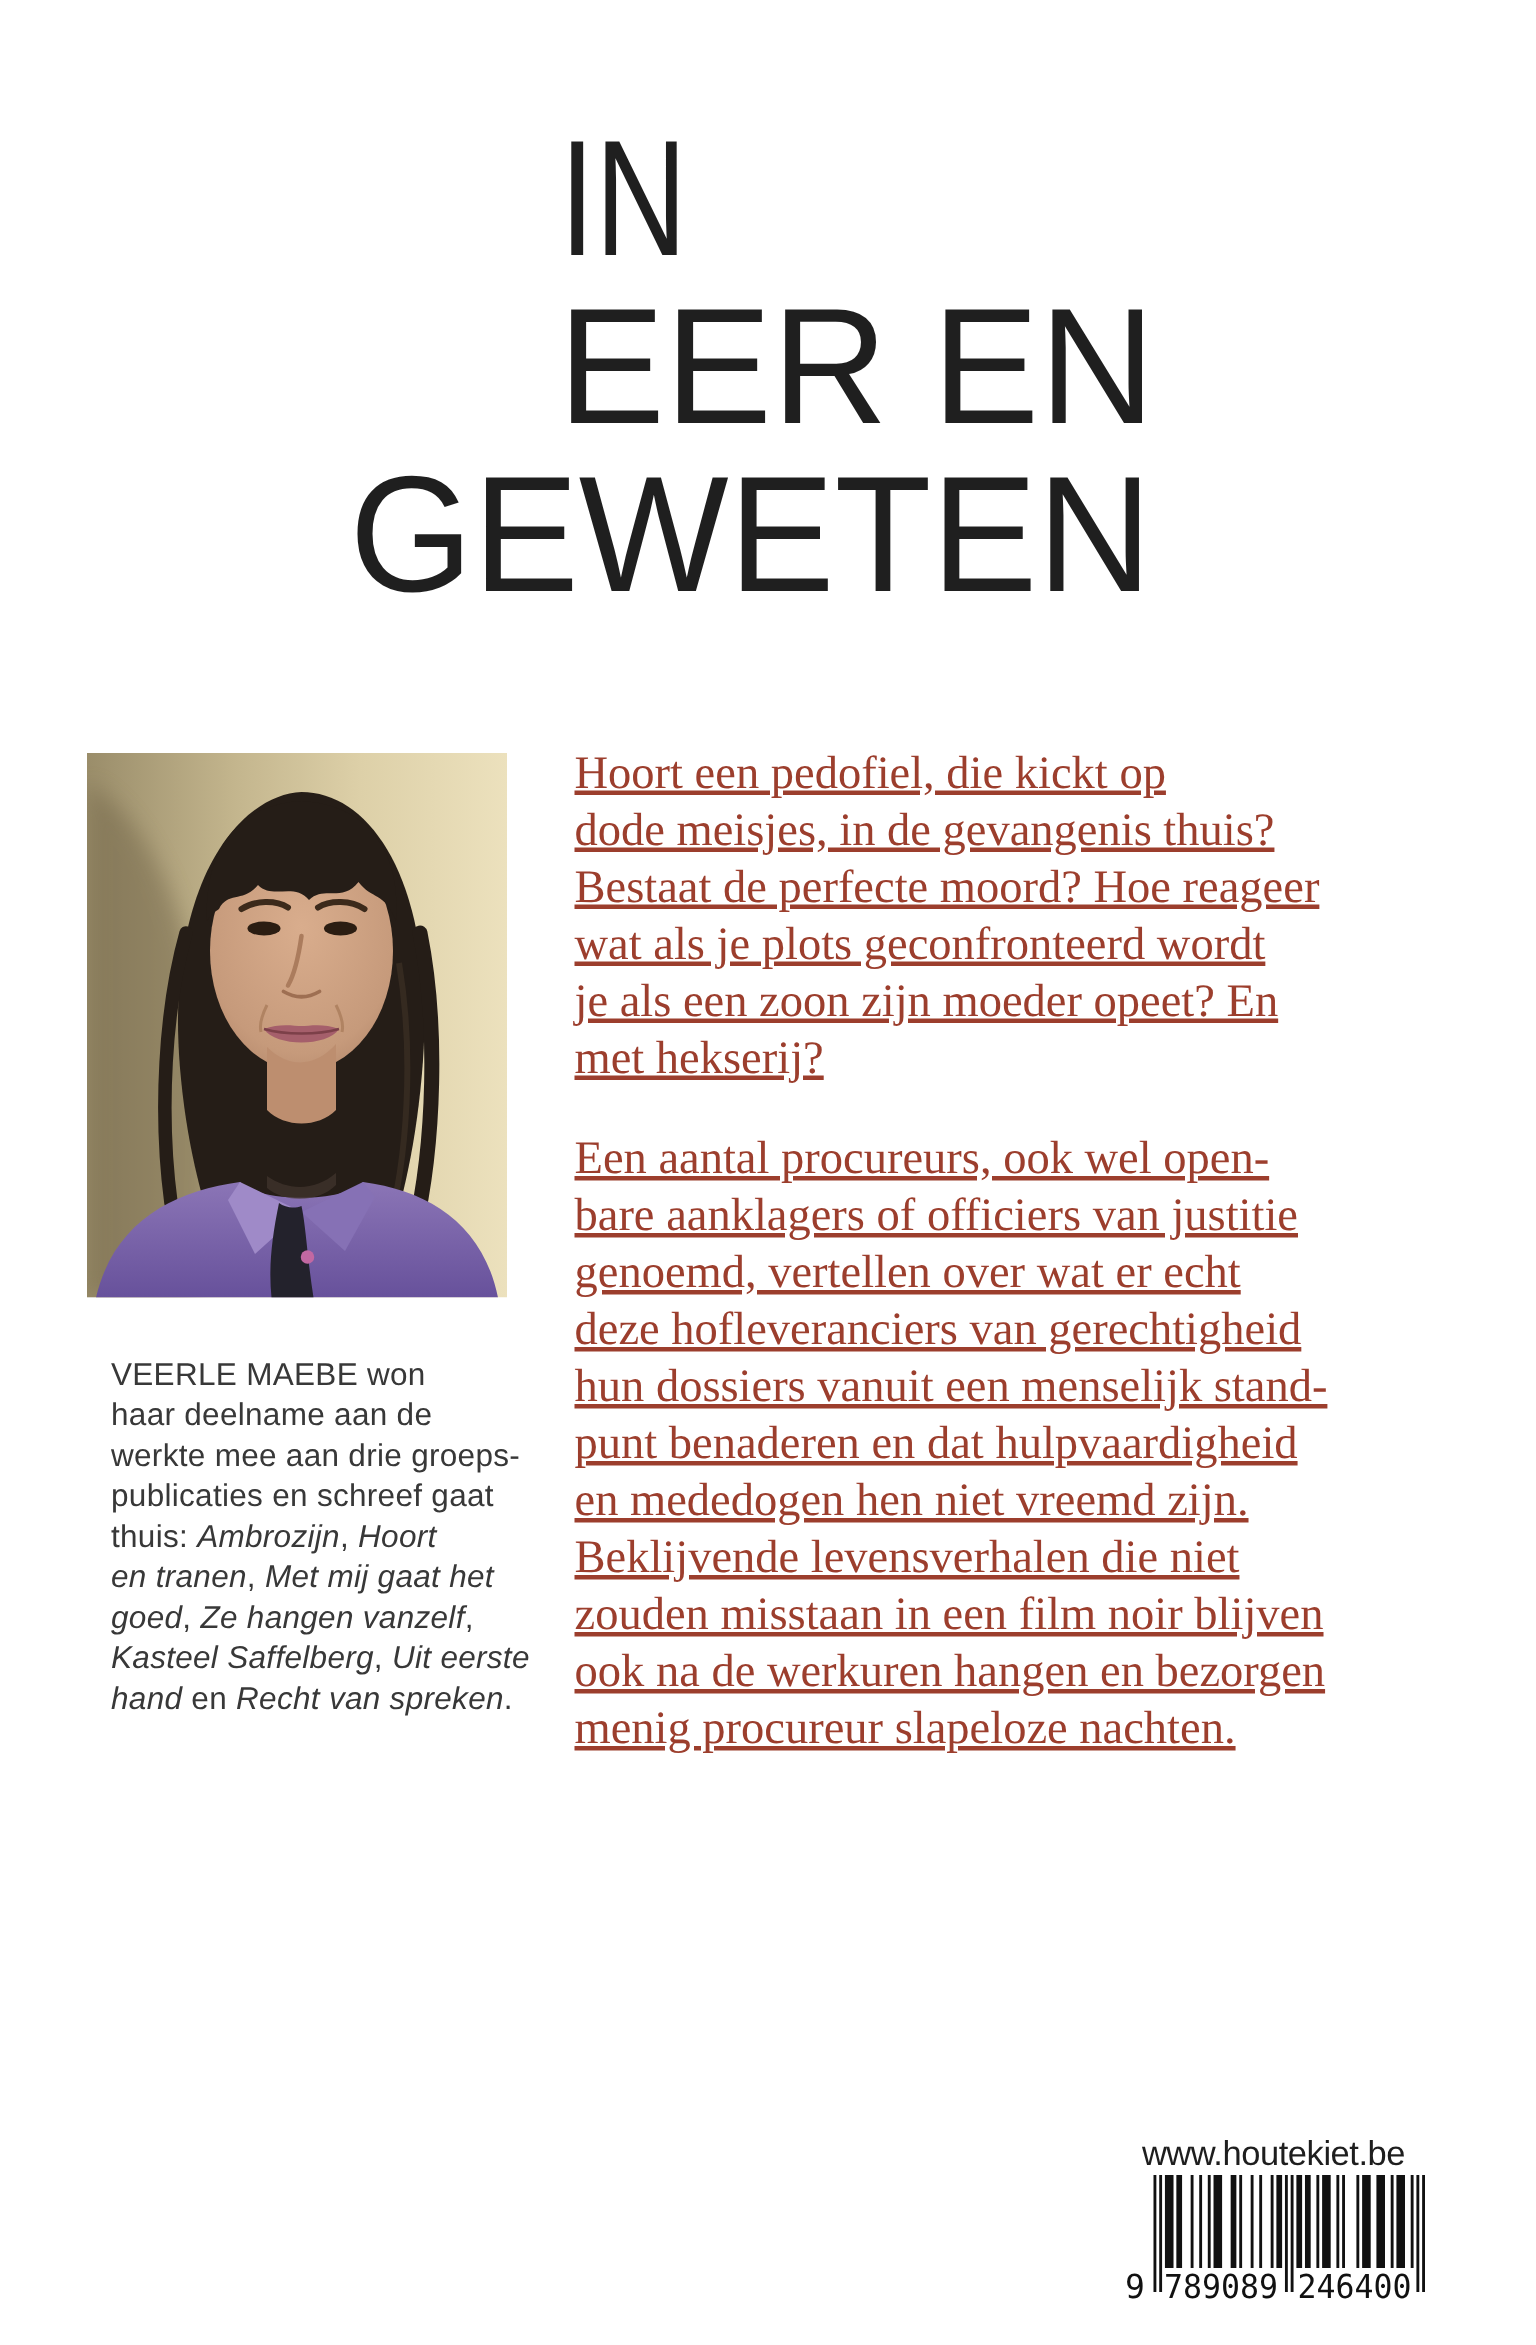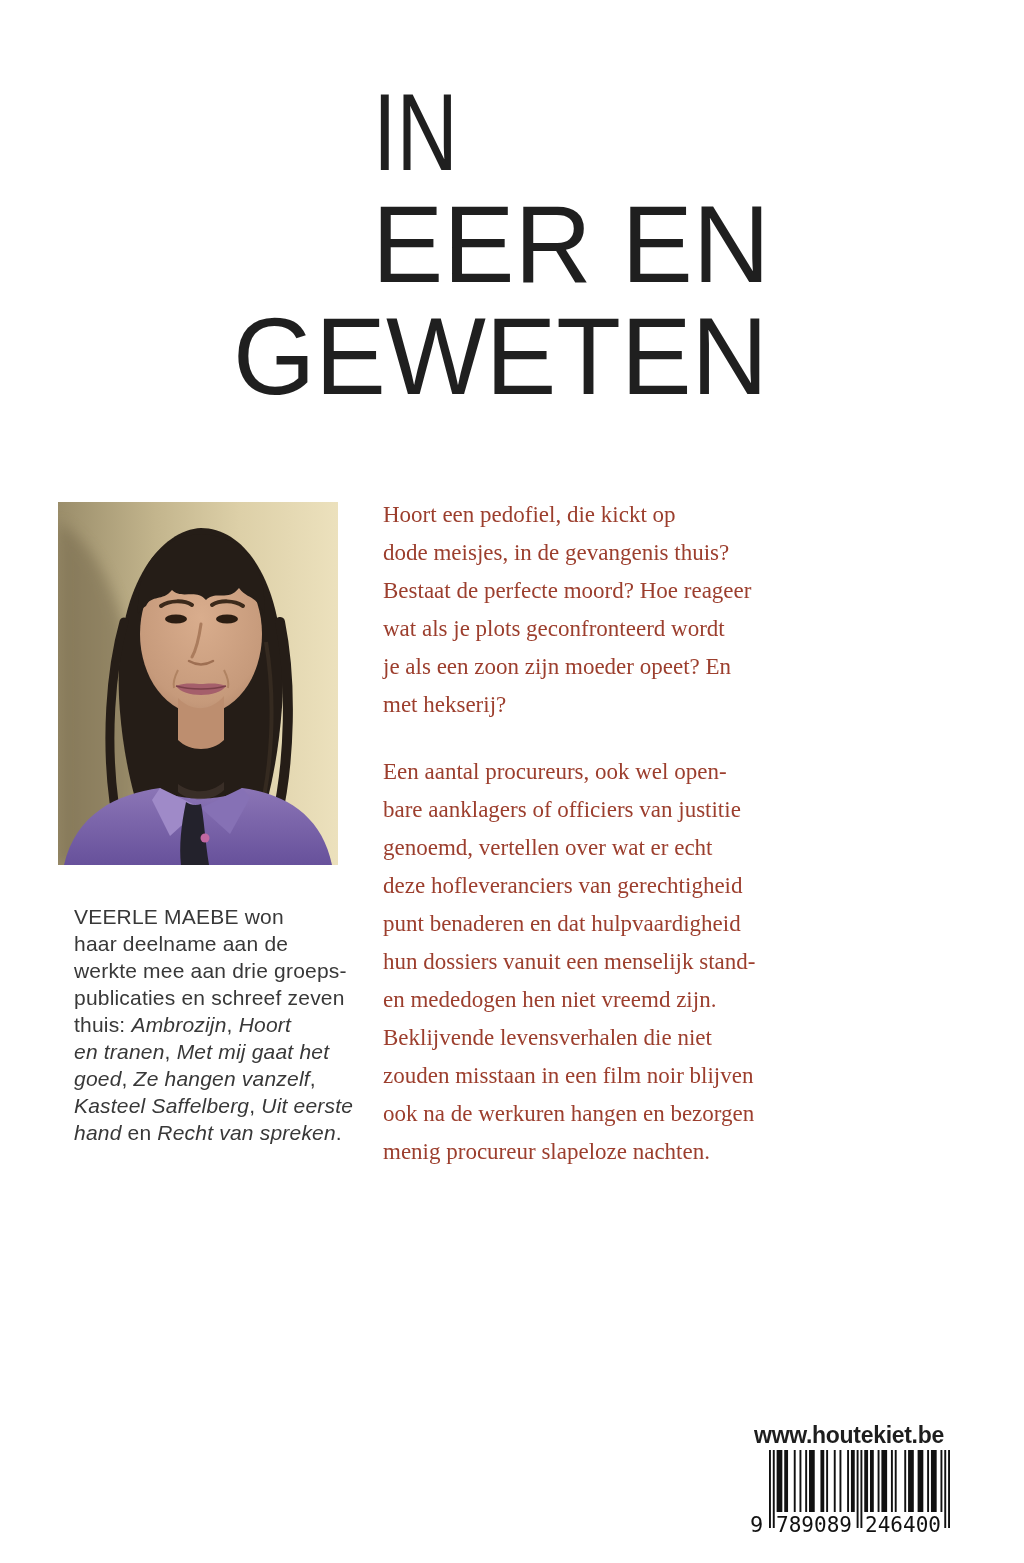--- a/index.html
+++ b/index.html
@@ -22,31 +22,31 @@
   .bio{
     left:74px;top:903px;width:305px;
     color:var(--c-bio,#383838);
     font-size:21px;line-height:27px;letter-spacing:.2px;
   }
   .bio .ln{white-space:nowrap}
   
   .blurb{
     color:var(--c-blurb,#9c3e2d);
     font-family:"Liberation Serif","DejaVu Serif",serif;
-    font-size:23px;line-height:38px;
+    font-size:31px;line-height:38px;text-decoration:underline;
   }
   .blurb .ln{white-space:nowrap}
   .blurb-p1{left:383px;top:496px;width:600px}
   .blurb-p2{left:383px;top:753px;width:600px}
   
   .website{
     left:748px;top:1422px;width:202px;
     text-align:center;
     color:var(--c-footer,#1e1e1e);
-    font-weight:700;font-size:23px;letter-spacing:-0.3px;
+    font-weight:400;font-size:23px;letter-spacing:-0.3px;
   }
   #barcode-svg{left:748px;top:1450px;width:202px;height:84px}
   #barcode-svg rect{fill:var(--c-barcode,#111111)}
   #barcode-svg text{
     font-family:"DejaVu Sans Mono",monospace;
     font-size:22px;
     fill:var(--c-barcode,#111111);
   }
 </style>
 </head>
@@ -105,43 +105,43 @@
     <path d="M184,286 L143,306 L172,332 L192,296 Z" fill="#8671b5"></path>
     <path d="M120,290 C132,300 154,300 166,288 L166,280 C152,292 134,292 120,282 Z" fill="#4a3c34" opacity="0.55"></path>
     <path d="M128,300 C123,324 121,344 123,363 L151,363 C147,338 146,316 143,302 C138,304 132,303 128,300 Z" fill="#23222c"></path>
     <circle cx="147" cy="336" r="4.5" fill="#c268a2"></circle>
   </svg>
 
   <div class="abs bio">
       <div class="ln"><span>VEERLE MAEBE won</span></div>
       <div class="ln"><span>haar deelname aan de</span></div>
       <div class="ln"><span>werkte mee aan drie groeps-</span></div>
-      <div class="ln"><span>publicaties en schreef zeven</span></div>
+      <div class="ln"><span>publicaties en schreef gaat</span></div>
       <div class="ln"><span>thuis: </span><i>Ambrozijn</i><span>, </span><i>Hoort</i></div>
       <div class="ln"><i>en tranen</i><span>, </span><i>Met mij gaat het</i></div>
       <div class="ln"><i>goed</i><span>, </span><i>Ze hangen vanzelf</i><span>,</span></div>
       <div class="ln"><i>Kasteel Saffelberg</i><span>, </span><i>Uit eerste</i></div>
       <div class="ln"><i>hand</i><span> en </span><i>Recht van spreken</i><span>.</span></div>
     </div>
 
   <div class="abs blurb blurb-p1">
       <div class="ln">Hoort een pedofiel, die kickt op</div>
       <div class="ln">dode meisjes, in de gevangenis thuis?</div>
       <div class="ln">Bestaat de perfecte moord? Hoe reageer</div>
       <div class="ln">wat als je plots geconfronteerd wordt</div>
       <div class="ln">je als een zoon zijn moeder opeet? En</div>
       <div class="ln">met hekserij?</div>
     </div>
   <div class="abs blurb blurb-p2">
       <div class="ln">Een aantal procureurs, ook wel open-</div>
       <div class="ln">bare aanklagers of officiers van justitie</div>
       <div class="ln">genoemd, vertellen over wat er echt</div>
       <div class="ln">deze hofleveranciers van gerechtigheid</div>
+      <div class="ln">hun dossiers vanuit een menselijk stand-</div>
       <div class="ln">punt benaderen en dat hulpvaardigheid</div>
-      <div class="ln">hun dossiers vanuit een menselijk stand-</div>
       <div class="ln">en mededogen hen niet vreemd zijn.</div>
       <div class="ln">Beklijvende levensverhalen die niet</div>
       <div class="ln">zouden misstaan in een film noir blijven</div>
       <div class="ln">ook na de werkuren hangen en bezorgen</div>
       <div class="ln">menig procureur slapeloze nachten.</div>
     </div>
 
   <div class="abs website">www.houtekiet.be</div>
 
   <svg class="abs" id="barcode-svg" viewBox="0 0 202 84">

